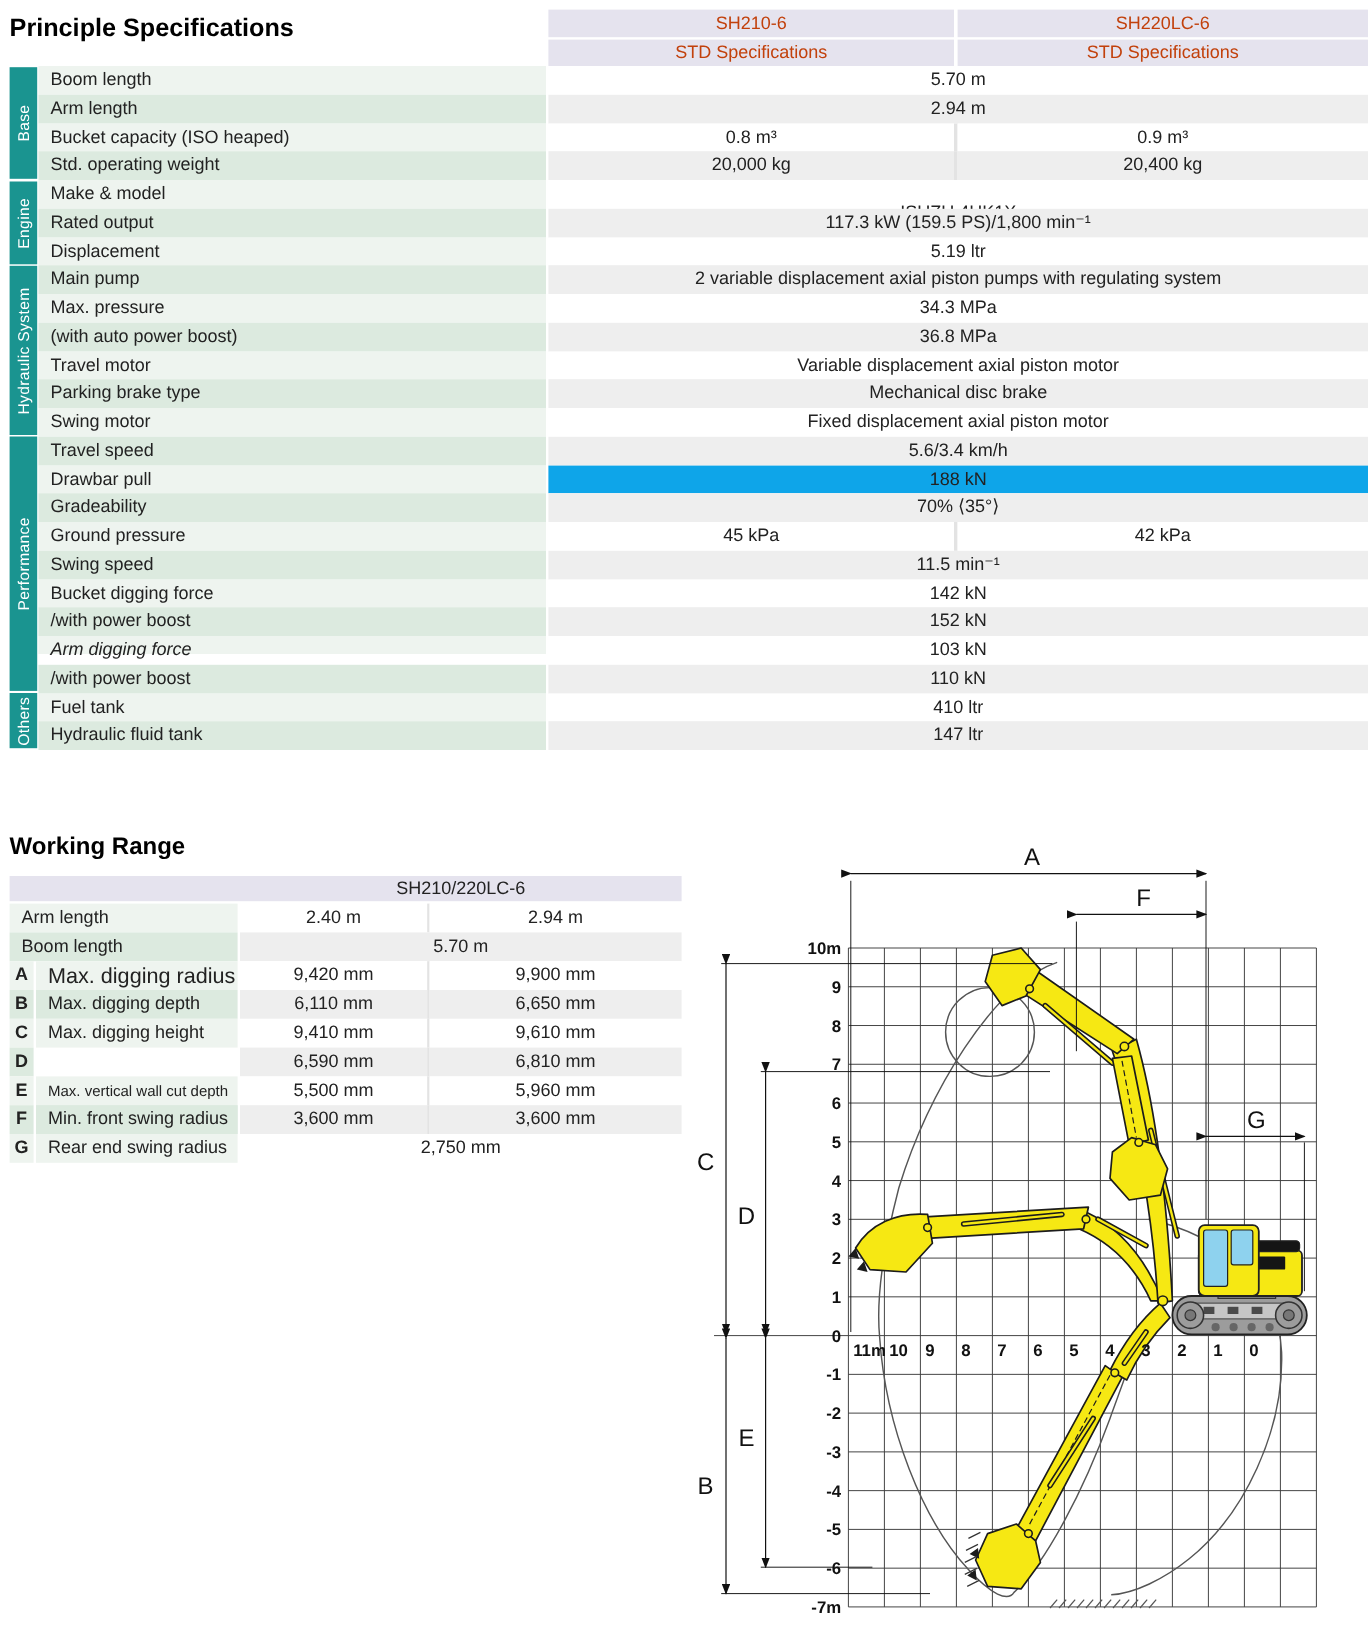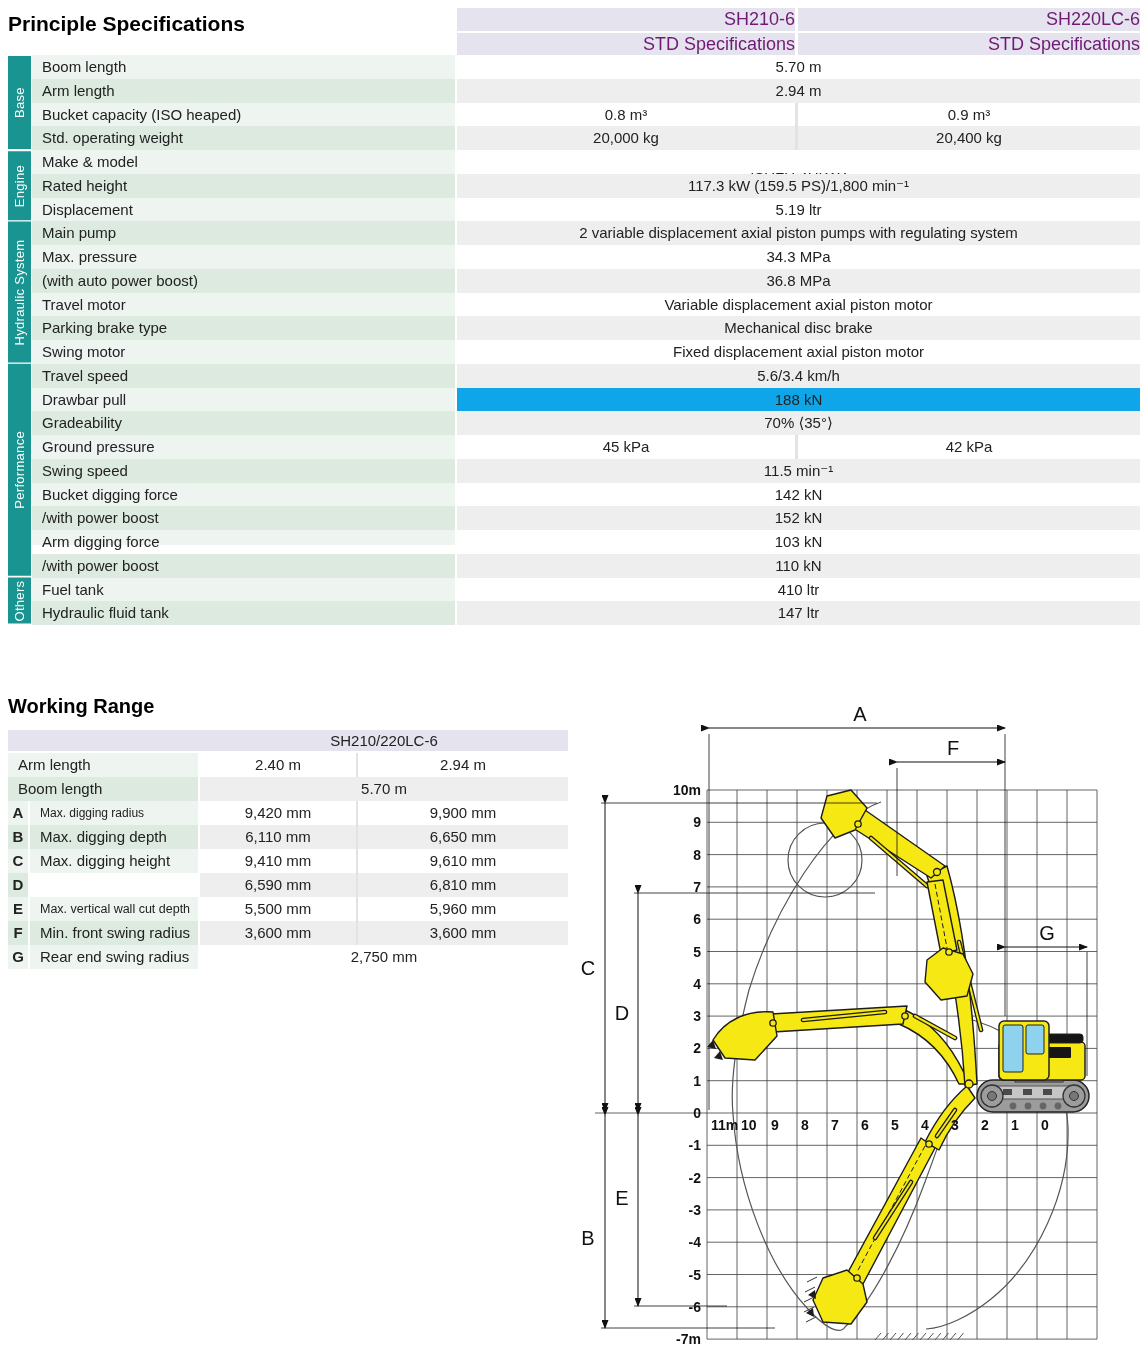--- a/index.html
+++ b/index.html
@@ -3,22 +3,22 @@
 <meta charset="utf-8">
 <style>
   html,body{margin:0;padding:0;background:#fff;}
   #page{position:relative;width:1140px;height:1354px;background:#fff;overflow:hidden;
         font-family:"Liberation Sans","DejaVu Sans",sans-serif;color:#222;}
   .abs{position:absolute;}
   .title{font-weight:bold;color:#000;white-space:nowrap;}
   .cell{position:absolute;font-size:15px;color:#222;white-space:nowrap;box-sizing:border-box;}
   .lab{padding-left:10px;text-align:left;}
   .val{text-align:center;}
-  .hdrcell{position:absolute;background:var(--lav);font-size:18px;color:#701a75;
-           text-align:right;box-sizing:border-box;}
+  .hdrcell{position:absolute;background:var(--lav);font-size:15px;color:#c2410c;
+           text-align:center;box-sizing:border-box;}
   .grp{position:absolute;display:flex;align-items:center;justify-content:center;
        color:#fff;font-size:13px;writing-mode:vertical-rl;transform:rotate(180deg);
        letter-spacing:.3px;}
   .ltr{font-weight:bold;text-align:center;padding-left:0;}
   svg text{font-family:"Liberation Sans","DejaVu Sans",sans-serif;}
   .gridline{stroke:#3d3d3d;stroke-width:0.8;}
   .dimline{stroke:#111;stroke-width:1;}
   .extline{stroke:#111;stroke-width:0.8;}
   .curve{stroke:#555;stroke-width:1.2;fill:none;}
   .axlab{font-size:14px;font-weight:bold;fill:#111;}
@@ -261,21 +261,21 @@
     <div class="cell val" style="left: 457px; top: 102.5px; width: 338px; height: 23.75px; line-height: 23.75px; background: rgb(255, 255, 255);">0.8 m³</div>
     <div class="cell" style="left: 795px; top: 102.5px; width: 3px; height: 23.75px; background: rgb(227, 227, 227);"></div>
     <div class="cell val" style="left: 798px; top: 102.5px; width: 342px; height: 23.75px; line-height: 23.75px; background: rgb(255, 255, 255);">0.9 m³</div>
     <div class="cell lab" style="left: 32px; top: 126.25px; width: 423px; height: 23.75px; line-height: 23.75px; background: rgb(220, 234, 223);">Std. operating weight</div>
     <div class="cell val" style="left: 457px; top: 126.25px; width: 338px; height: 23.75px; line-height: 23.75px; background: rgb(238, 238, 238);">20,000 kg</div>
     <div class="cell" style="left: 795px; top: 126.25px; width: 3px; height: 23.75px; background: rgb(227, 227, 227);"></div>
     <div class="cell val" style="left: 798px; top: 126.25px; width: 342px; height: 23.75px; line-height: 23.75px; background: rgb(238, 238, 238);">20,400 kg</div>
     <div class="grp" style="left: 8px; top: 55.5px; width: 23px; height: 93px; background: rgb(26, 148, 144);">Base</div>
     <div class="cell lab" style="left: 32px; top: 150px; width: 423px; height: 23.75px; line-height: 23.75px; background: rgb(238, 244, 239);">Make &amp; model</div>
     <div class="cell val" style="left: 457px; top: 150px; width: 683px; height: 23.75px; line-height: 23.75px; background: rgb(255, 255, 255); margin-top: 16px;">ISUZU 4HK1X</div>
-    <div class="cell lab" style="left: 32px; top: 173.75px; width: 423px; height: 23.75px; line-height: 23.75px; background: rgb(220, 234, 223);">Rated height</div>
+    <div class="cell lab" style="left: 32px; top: 173.75px; width: 423px; height: 23.75px; line-height: 23.75px; background: rgb(220, 234, 223);">Rated output</div>
     <div class="cell val" style="left: 457px; top: 173.75px; width: 683px; height: 23.75px; line-height: 23.75px; background: rgb(238, 238, 238);">117.3 kW (159.5 PS)/1,800 min⁻¹</div>
     <div class="cell lab" style="left: 32px; top: 197.5px; width: 423px; height: 23.75px; line-height: 23.75px; background: rgb(238, 244, 239);">Displacement</div>
     <div class="cell val" style="left: 457px; top: 197.5px; width: 683px; height: 23.75px; line-height: 23.75px; background: rgb(255, 255, 255);">5.19 ltr</div>
     <div class="grp" style="left: 8px; top: 150.5px; width: 23px; height: 69.25px; background: rgb(26, 148, 144);">Engine</div>
     <div class="cell lab" style="left: 32px; top: 221.25px; width: 423px; height: 23.75px; line-height: 23.75px; background: rgb(220, 234, 223);">Main pump</div>
     <div class="cell val" style="left: 457px; top: 221.25px; width: 683px; height: 23.75px; line-height: 23.75px; background: rgb(238, 238, 238);">2 variable displacement axial piston pumps with regulating system</div>
     <div class="cell lab" style="left: 32px; top: 245px; width: 423px; height: 23.75px; line-height: 23.75px; background: rgb(238, 244, 239);">Max. pressure</div>
     <div class="cell val" style="left: 457px; top: 245px; width: 683px; height: 23.75px; line-height: 23.75px; background: rgb(255, 255, 255);">34.3 MPa</div>
     <div class="cell lab" style="left: 32px; top: 268.75px; width: 423px; height: 23.75px; line-height: 23.75px; background: rgb(220, 234, 223);">(with auto power boost)</div>
     <div class="cell val" style="left: 457px; top: 268.75px; width: 683px; height: 23.75px; line-height: 23.75px; background: rgb(238, 238, 238);">36.8 MPa</div>
@@ -295,40 +295,40 @@
     <div class="cell lab" style="left: 32px; top: 435px; width: 423px; height: 23.75px; line-height: 23.75px; background: rgb(238, 244, 239);">Ground pressure</div>
     <div class="cell val" style="left: 457px; top: 435px; width: 338px; height: 23.75px; line-height: 23.75px; background: rgb(255, 255, 255);">45 kPa</div>
     <div class="cell" style="left: 795px; top: 435px; width: 3px; height: 23.75px; background: rgb(227, 227, 227);"></div>
     <div class="cell val" style="left: 798px; top: 435px; width: 342px; height: 23.75px; line-height: 23.75px; background: rgb(255, 255, 255);">42 kPa</div>
     <div class="cell lab" style="left: 32px; top: 458.75px; width: 423px; height: 23.75px; line-height: 23.75px; background: rgb(220, 234, 223);">Swing speed</div>
     <div class="cell val" style="left: 457px; top: 458.75px; width: 683px; height: 23.75px; line-height: 23.75px; background: rgb(238, 238, 238);">11.5 min⁻¹</div>
     <div class="cell lab" style="left: 32px; top: 482.5px; width: 423px; height: 23.75px; line-height: 23.75px; background: rgb(238, 244, 239);">Bucket digging force</div>
     <div class="cell val" style="left: 457px; top: 482.5px; width: 683px; height: 23.75px; line-height: 23.75px; background: rgb(255, 255, 255);">142 kN</div>
     <div class="cell lab" style="left: 32px; top: 506.25px; width: 423px; height: 23.75px; line-height: 23.75px; background: rgb(220, 234, 223);">/with power boost</div>
     <div class="cell val" style="left: 457px; top: 506.25px; width: 683px; height: 23.75px; line-height: 23.75px; background: rgb(238, 238, 238);">152 kN</div>
-    <div class="cell lab" style="left: 32px; top: 530px; width: 423px; height: 15px; line-height: 23.75px; background: rgb(238, 244, 239);">Arm digging force</div>
+    <div class="cell lab" style="left: 32px; top: 530px; width: 423px; height: 15px; line-height: 23.75px; background: rgb(238, 244, 239); font-style: italic;">Arm digging force</div>
     <div class="cell val" style="left: 457px; top: 530px; width: 683px; height: 23.75px; line-height: 23.75px; background: rgb(255, 255, 255);">103 kN</div>
     <div class="cell lab" style="left: 32px; top: 553.75px; width: 423px; height: 23.75px; line-height: 23.75px; background: rgb(220, 234, 223);">/with power boost</div>
     <div class="cell val" style="left: 457px; top: 553.75px; width: 683px; height: 23.75px; line-height: 23.75px; background: rgb(238, 238, 238);">110 kN</div>
     <div class="grp" style="left: 8px; top: 364.25px; width: 23px; height: 211.75px; background: rgb(26, 148, 144);">Performance</div>
     <div class="cell lab" style="left: 32px; top: 577.5px; width: 423px; height: 23.75px; line-height: 23.75px; background: rgb(238, 244, 239);">Fuel tank</div>
     <div class="cell val" style="left: 457px; top: 577.5px; width: 683px; height: 23.75px; line-height: 23.75px; background: rgb(255, 255, 255);">410 ltr</div>
     <div class="cell lab" style="left: 32px; top: 601.25px; width: 423px; height: 23.75px; line-height: 23.75px; background: rgb(220, 234, 223);">Hydraulic fluid tank</div>
     <div class="cell val" style="left: 457px; top: 601.25px; width: 683px; height: 23.75px; line-height: 23.75px; background: rgb(238, 238, 238);">147 ltr</div>
     <div class="grp" style="left: 8px; top: 578px; width: 23px; height: 45.5px; background: rgb(26, 148, 144);">Others</div>
     <div class="hdrcell" style="left: 8px; top: 730px; width: 560px; height: 21px; line-height: 21px;"></div>
     <div style="position: absolute; left: 200px; top: 730px; width: 368px; height: 21px; line-height: 21px; text-align: center; font-size: 15px;">SH210/220LC-6</div>
     <div class="cell lab" style="left: 8px; top: 753px; width: 190px; height: 24px; line-height: 24px; background: rgb(238, 244, 239);">Arm length</div>
     <div class="cell val" style="left: 200px; top: 753px; width: 156px; height: 24px; line-height: 24px; background: rgb(255, 255, 255);">2.40 m</div>
     <div class="cell" style="left: 356px; top: 753px; width: 2px; height: 24px; background: rgb(227, 227, 227);"></div>
     <div class="cell val" style="left: 358px; top: 753px; width: 210px; height: 24px; line-height: 24px; background: rgb(255, 255, 255);">2.94 m</div>
     <div class="cell lab" style="left: 8px; top: 777px; width: 190px; height: 24px; line-height: 24px; background: rgb(220, 234, 223);">Boom length</div>
     <div class="cell val" style="left: 200px; top: 777px; width: 368px; height: 24px; line-height: 24px; background: rgb(238, 238, 238);">5.70 m</div>
     <div class="cell ltr" style="left: 8px; top: 801px; width: 20px; height: 24px; line-height: 24px; background: rgb(238, 244, 239);">A</div>
-    <div class="cell lab" style="left: 30px; top: 801px; width: 168px; height: 24px; line-height: 24px; background: rgb(238, 244, 239); font-size: 12px;">Max. digging radius</div>
+    <div class="cell lab" style="left: 30px; top: 801px; width: 168px; height: 24px; line-height: 24px; background: rgb(238, 244, 239); font-size: 18px;">Max. digging radius</div>
     <div class="cell val" style="left: 200px; top: 801px; width: 156px; height: 24px; line-height: 24px; background: rgb(255, 255, 255);">9,420 mm</div>
     <div class="cell" style="left: 356px; top: 801px; width: 2px; height: 24px; background: rgb(227, 227, 227);"></div>
     <div class="cell val" style="left: 358px; top: 801px; width: 210px; height: 24px; line-height: 24px; background: rgb(255, 255, 255);">9,900 mm</div>
     <div class="cell ltr" style="left: 8px; top: 825px; width: 20px; height: 24px; line-height: 24px; background: rgb(220, 234, 223);">B</div>
     <div class="cell lab" style="left: 30px; top: 825px; width: 168px; height: 24px; line-height: 24px; background: rgb(220, 234, 223); font-size: 15px;">Max. digging depth</div>
     <div class="cell val" style="left: 200px; top: 825px; width: 156px; height: 24px; line-height: 24px; background: rgb(238, 238, 238);">6,110 mm</div>
     <div class="cell" style="left: 356px; top: 825px; width: 2px; height: 24px; background: rgb(227, 227, 227);"></div>
     <div class="cell val" style="left: 358px; top: 825px; width: 210px; height: 24px; line-height: 24px; background: rgb(238, 238, 238);">6,650 mm</div>
     <div class="cell ltr" style="left: 8px; top: 849px; width: 20px; height: 24px; line-height: 24px; background: rgb(238, 244, 239);">C</div>
     <div class="cell lab" style="left: 30px; top: 849px; width: 168px; height: 24px; line-height: 24px; background: rgb(238, 244, 239); font-size: 15px;">Max. digging height</div>

